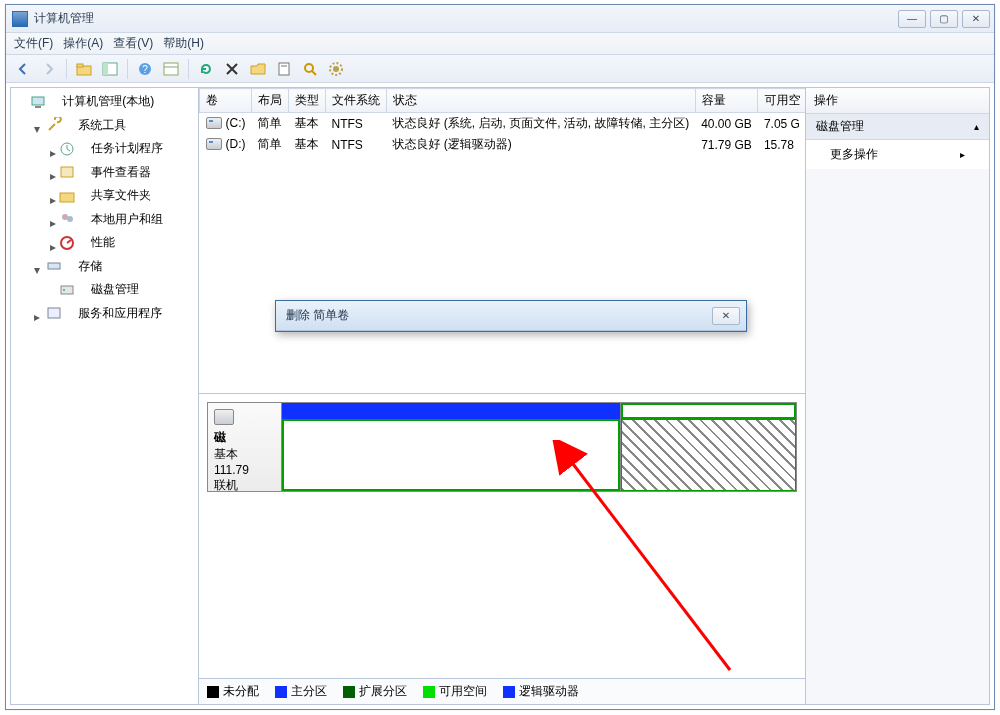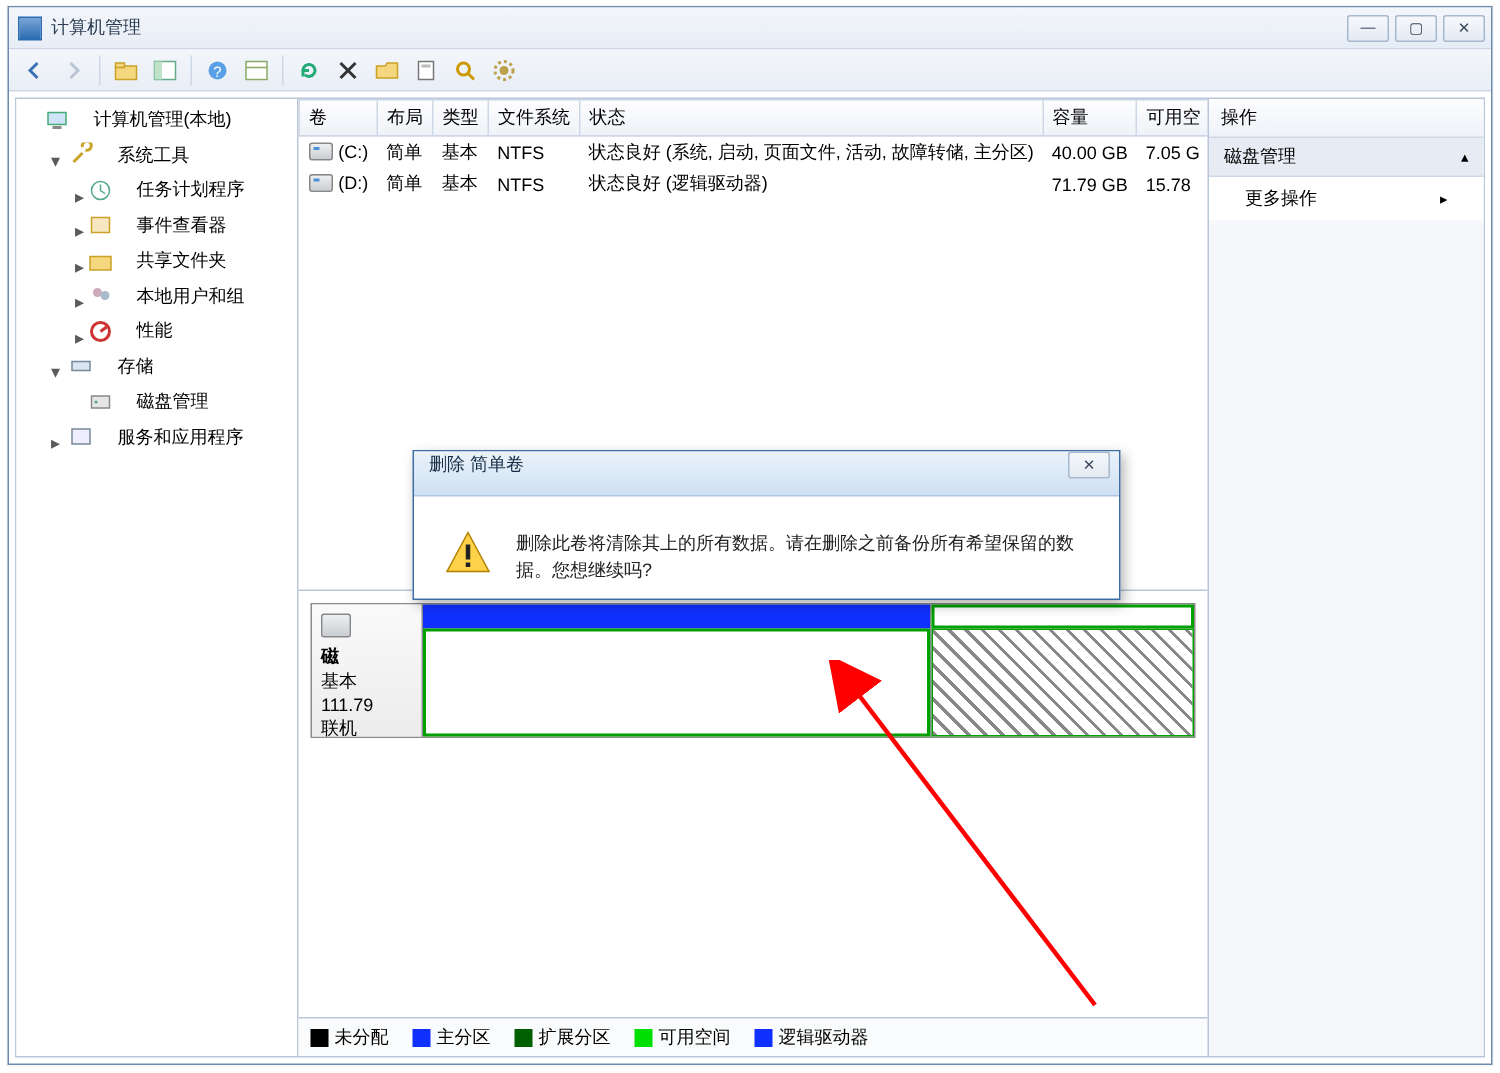--- a/index.html
+++ b/index.html
@@ -217,21 +217,21 @@
     border: 1px solid #3c6ea5;
     box-shadow: 2px 3px 8px rgba(0,0,0,.3);
     background: #fff;
     z-index: 100;
     display:flex; flex-direction:column;
   }
   .dialog .dlg-title {
     height: 30px;
     background: linear-gradient(#eaf2fb,#cfe0f2);
     border-bottom: 1px solid #b0c5de;
-    display:flex; 
+    display:flex; align-items:center;
     padding: 0 6px;
     color:#1a2f46;
   }
   .dialog .dlg-title span { flex:1; padding-left:4px; }
   .dlg-close {
     width: 28px; height: 18px;
     background: linear-gradient(#f6f8fb,#e4eaf3);
     border:1px solid #a7b7cd; border-radius:2px;
     display:flex; align-items:center; justify-content:center;
     font-size:10px; color:#3a4a5e;
@@ -277,20 +277,26 @@
   <div class="titlebar">
     <div class="app-icon"></div>
     <span class="title">计算机管理</span>
     <div class="winbtns">
       <div class="winbtn">—</div>
       <div class="winbtn">▢</div>
       <div class="winbtn">✕</div>
     </div>
   </div>
 
+  <div class="menubar">
+    <span>文件(F)</span>
+    <span>操作(A)</span>
+    <span>查看(V)</span>
+    <span>帮助(H)</span>
+  </div>
 
   <div class="toolbar">
     <div class="tbtn">
       <span class="ico">
         <svg viewBox="0 0 16 16">
             <path d="M10 3 L5 8 L10 13" fill="none" stroke="#3a72b5" stroke-width="2"></path>
           </svg>
       </span>
     </div>
     <div class="tbtn">
@@ -601,30 +607,20 @@
     </div>
 
   </div>
 </div>
 
 <div class="dialog">
   <div class="dlg-title">
     <span>删除 简单卷</span>
     <div class="dlg-close">✕</div>
   </div>
-  <div class="dlg-body">
-    <div class="warn-ico">
-      <svg viewBox="0 0 32 32">
-        <polygon points="16,2 30,28 2,28" fill="#ffd24a" stroke="#b08000" stroke-width="1"></polygon>
-        <rect x="14.5" y="10" width="3" height="10" fill="#222"></rect>
-        <rect x="14.5" y="22" width="3" height="3" fill="#222"></rect>
-      </svg>
-    </div>
-    <div class="msg">删除此卷将清除其上的所有数据。请在删除之前备份所有希望保留的数据。您想继续吗?</div>
-  </div>
 </div>
 
 <svg class="arrow" width="220" height="260">
   <defs>
     <marker id="ah" markerWidth="12" markerHeight="12" refX="2" refY="6" orient="auto">
       <path d="M0,0 L12,6 L0,12 z" fill="#ff0000"></path>
     </marker>
   </defs>
   <line x1="180" y1="230" x2="20" y2="20" stroke="#ff0000" stroke-width="3" marker-end="url(#ah)"></line>
 </svg>

